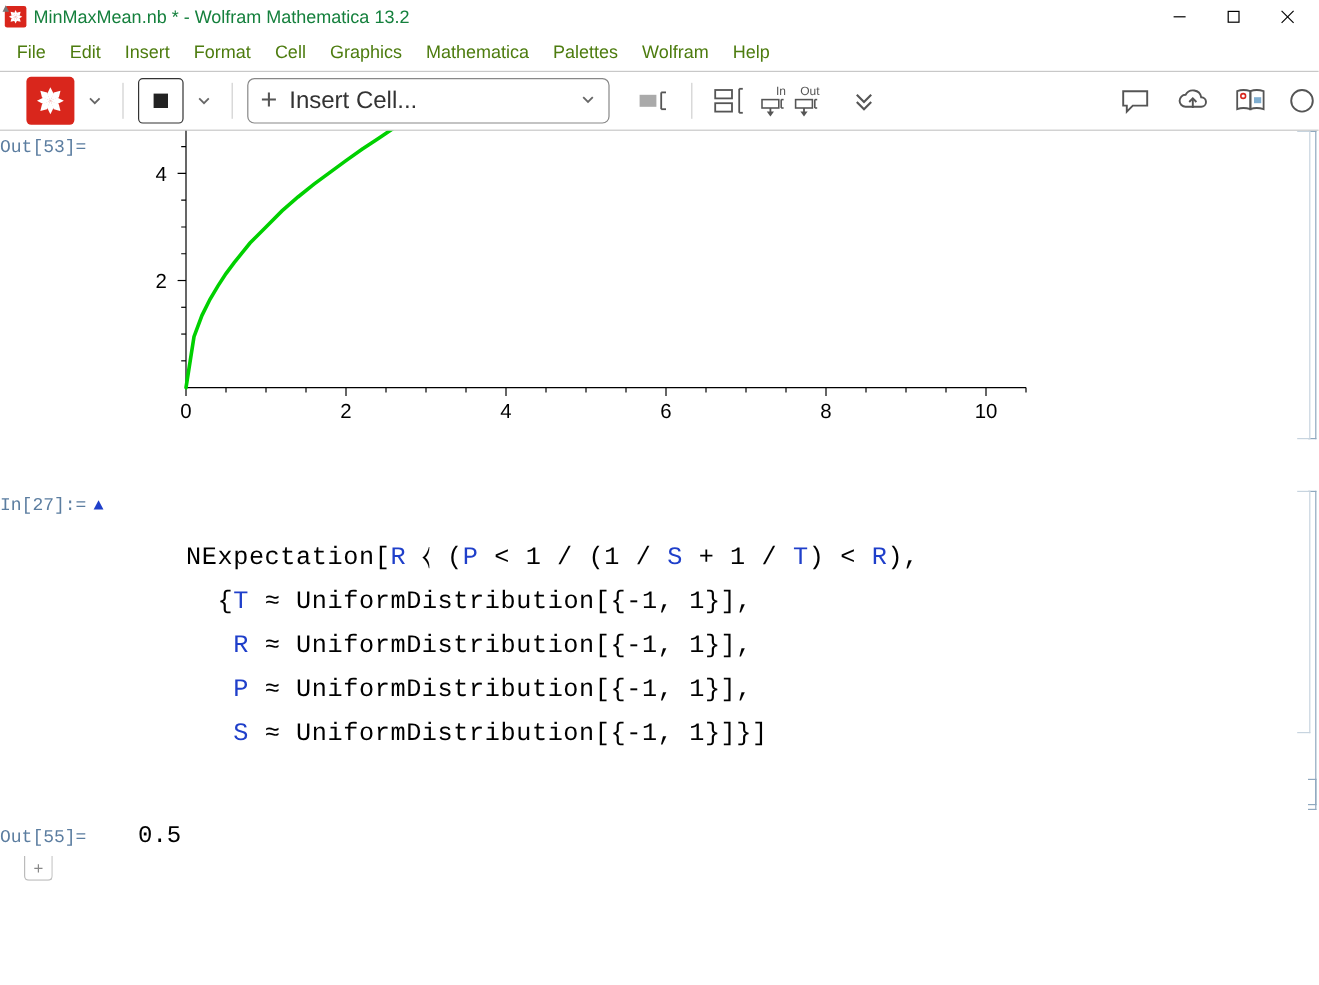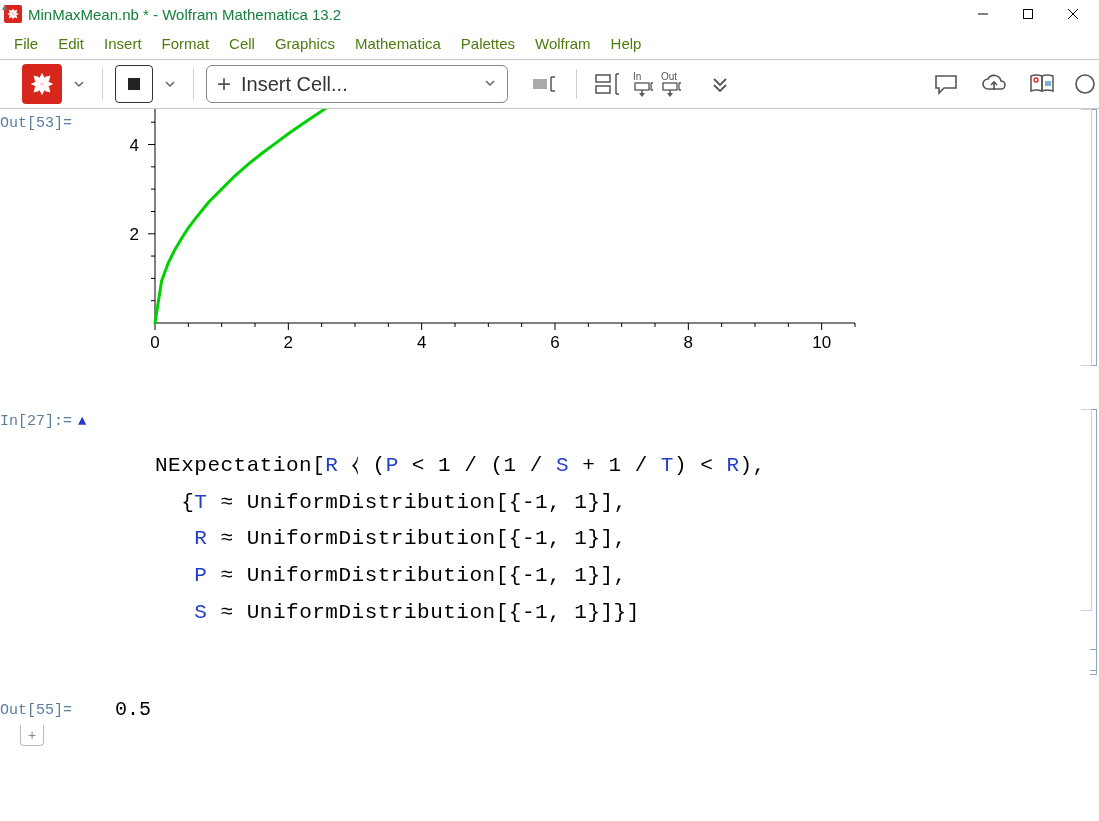--- a/index.html
+++ b/index.html
@@ -18,21 +18,21 @@
   .tb-sep{width:1px;height:30px;background:#d0d0d0;margin:0 6px;}
   .big-red{width:40px;height:40px;background:#d9261c;border-radius:4px;display:flex;align-items:center;justify-content:center;}
   .chev{width:22px;height:36px;display:flex;align-items:center;justify-content:center;}
   .stop-btn{width:36px;height:36px;border:1.5px solid #333;border-radius:4px;display:flex;align-items:center;justify-content:center;}
   .stop-btn .sq{width:12px;height:12px;background:#222;}
   .insert-cell{height:36px;border:1.5px solid #888;border-radius:6px;display:flex;align-items:center;padding:0 10px;gap:10px;min-width:280px;}
   .insert-cell .plus{font-size:24px;color:#555;font-weight:300;line-height:1;}
   .insert-cell .lbl{font-size:20px;color:#333;}
   .insert-cell .dd{margin-left:auto;}
   .tb-right{margin-left:auto;display:flex;align-items:center;gap:10px;}
-  .inout-btn{display:flex;flex-direction:column;align-items:flex-start;font-size:10px;color:#555;}
+  .inout-btn{display:flex;flex-direction:column;align-items:flex-end;font-size:10px;color:#555;}
   .notebook{position:relative;height:calc(100% - 28px - 30px - 48px);overflow:hidden;}
   .cell-row{display:flex;align-items:flex-start;}
   .cell-label{width:105px;text-align:left;padding-right:10px;color:#5b7da0;font-family:"Consolas","Courier New",monospace;font-size:15px;padding-top:4px;}
   .cell-body{flex:1;padding-right:20px;}
   
   .plot{position:relative;width:740px;height:260px;margin-left:0;margin-top:-10px;}
   .plot svg{position:absolute;left:0;top:0;}
   
   .code{font-family:"Consolas","Courier New",monospace;font-size:21px;font-weight:normal;line-height:1.75;white-space:pre;letter-spacing:0.5px;}
   .code .fn{color:#000;}
@@ -282,21 +282,21 @@
       <div class="code" style="margin-left:40px;">
 <span><span class="fn">NExpectation</span><span class="bracket">[</span><span class="var">R</span><span class="op"> ⧼ </span><span class="op">(</span><span class="var">P</span><span class="op"> &lt; </span><span class="num">1</span><span class="op"> / </span><span class="op">(</span><span class="num">1</span><span class="op"> / </span><span class="var">S</span><span class="op"> + </span><span class="num">1</span><span class="op"> / </span><span class="var">T</span><span class="op">) </span><span class="op">&lt; </span><span class="var">R</span><span class="op">)</span><span class="op">,</span></span>
 <span><span>  </span><span class="bracket">{</span><span class="var">T</span><span class="op"> ≈ </span><span class="fn">UniformDistribution</span><span class="bracket">[{-1, 1}]</span><span class="op">,</span></span>
 <span><span>   </span><span class="var">R</span><span class="op"> ≈ </span><span class="fn">UniformDistribution</span><span class="bracket">[{-1, 1}]</span><span class="op">,</span></span>
 <span><span>   </span><span class="var">P</span><span class="op"> ≈ </span><span class="fn">UniformDistribution</span><span class="bracket">[{-1, 1}]</span><span class="op">,</span></span>
 <span><span>   </span><span class="var">S</span><span class="op"> ≈ </span><span class="fn">UniformDistribution</span><span class="bracket">[{-1, 1}]}]</span></span>
       </div>
     </div>
   </div>
 
-  <div class="cell-row" style="margin-top:30px;">
+  <div class="cell-row" style="margin-top:18px;">
     <div class="cell-label">Out[55]=</div>
     <div class="cell-body">
       <span class="out-val">0.5</span>
     </div>
   </div>
 
   <div class="plus-cell">+</div>
 
   <div class="right-brackets">
     <div class="cell-bracket" style="top:0;height:255px;width:6px;"></div>

